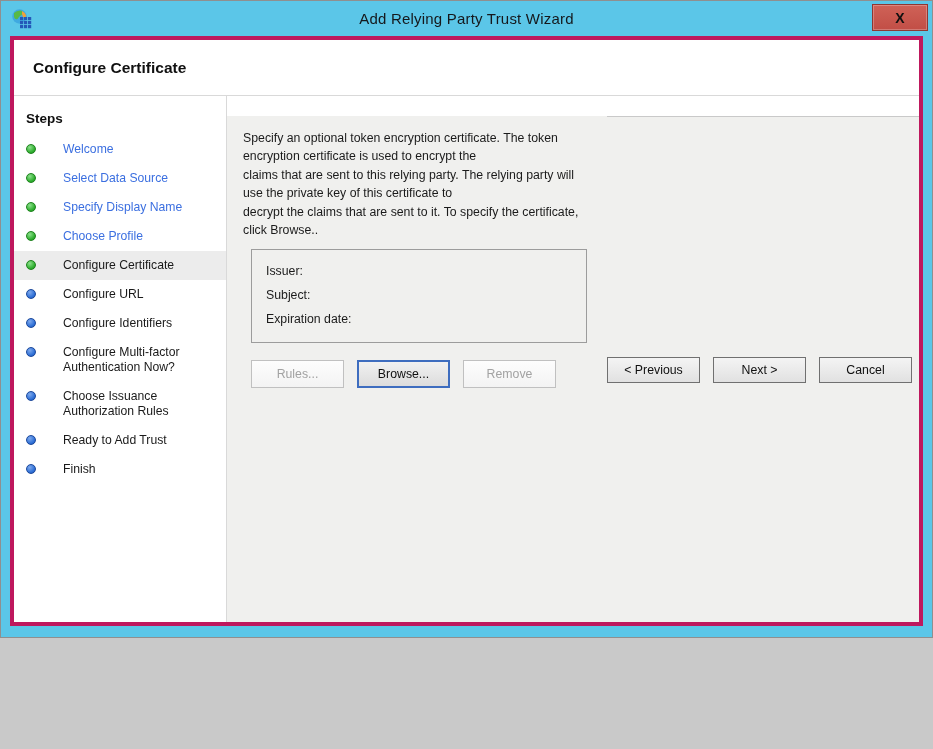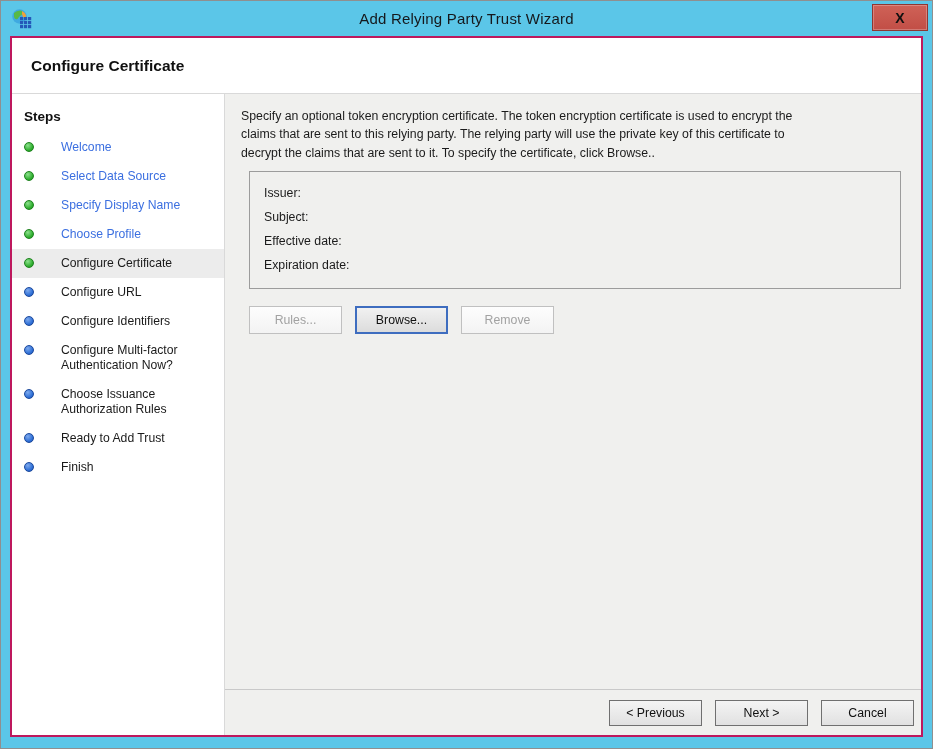--- a/index.html
+++ b/index.html
@@ -1,20 +1,20 @@
 <!DOCTYPE html>
 <html><head>
 <meta charset="utf-8">
 <style>
   * { margin:0; padding:0; box-sizing:border-box; }
   html,body { background:#c9c9c9; font-family:"Liberation Sans", sans-serif; }
   .stage { width:933px; height:749px; }
 
   .window {
-    width:933px; height:749px;
+    width:933px; height:638px;
     border:1px solid #8f8f8f;
     background:#5bc6e8;
     display:flex; flex-direction:column;
   }
 
   
   .titlebar {
     height:35px; flex:0 0 35px;
     position:relative;
     display:flex; align-items:center;
@@ -35,21 +35,21 @@
     font-size:14px; font-weight:bold; color:#101010;
     cursor:pointer; z-index:2;
   }
 
   
   .client {
     flex:1; margin:0 9px 11px 9px;
     background:#ffffff;
     display:flex; flex-direction:column;
     min-height:0;
-    border:2px solid #be185d;
+    border:4px solid #be185d;
   }
   .header-band {
     flex:0 0 56px;
     background:#ffffff;
     border-bottom:1px solid #d9d9d9;
     display:flex; align-items:center;
     padding-left:19px;
   }
   .header-band h1 { font-size:15.5px; font-weight:bold; color:#101010; }
 
@@ -77,21 +77,21 @@
     background:radial-gradient(circle at 35% 30%, #7ea9ec, #2e6fd6 65%, #1d4fa8);
     border:1px solid #1b489c;
   }
   .step-label {
     font-size:12.2px; line-height:15px; color:#1a1a1a;
     white-space:pre-line; max-width:150px;
   }
   .step-item[data-status="completed"] .step-label { color:#3b6fe0; cursor:pointer; }
 
   
-  .main { flex:1; background:#f0f0ee; display:flex; flex-direction:column; min-height:0; }
+  .main { flex:1; background:#f0f0ee; display:flex; flex-direction:row; min-height:0;margin-top:20px; }
   .main-content { flex:1; padding:13px 18px 0 16px; }
   .description {
     font-size:12.3px; line-height:1.5; color:#1b1b1b;
     white-space:pre-line;
   }
   .cert-box {
     margin:9px 2px 0 8px;
     border:1px solid #9c9c9c;
     padding:9px 12px 11px 14px;
   }
@@ -223,24 +223,20 @@
             <div class="cert-box">
               <div class="cert-field">
                 <span>Issuer:</span>
                 <span></span>
               </div>
               <div class="cert-field">
                 <span>Subject:</span>
                 <span></span>
               </div>
               <div class="cert-field">
-                <span>Effective date:</span>
-                <span></span>
-              </div>
-              <div class="cert-field">
                 <span>Expiration date:</span>
                 <span></span>
               </div>
             </div>
 
             <div class="action-row">
               <button class="btn btn-disabled" disabled="">Rules...</button>
               <button class="btn btn-default">Browse...</button>
               <button class="btn btn-disabled" disabled="">Remove</button>
             </div>

